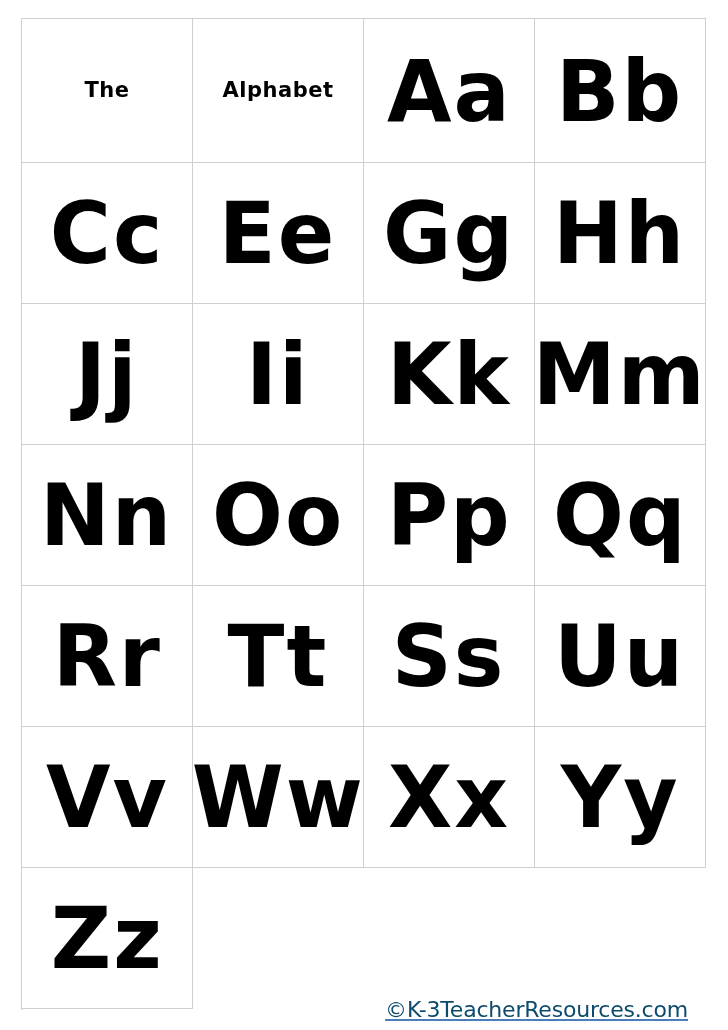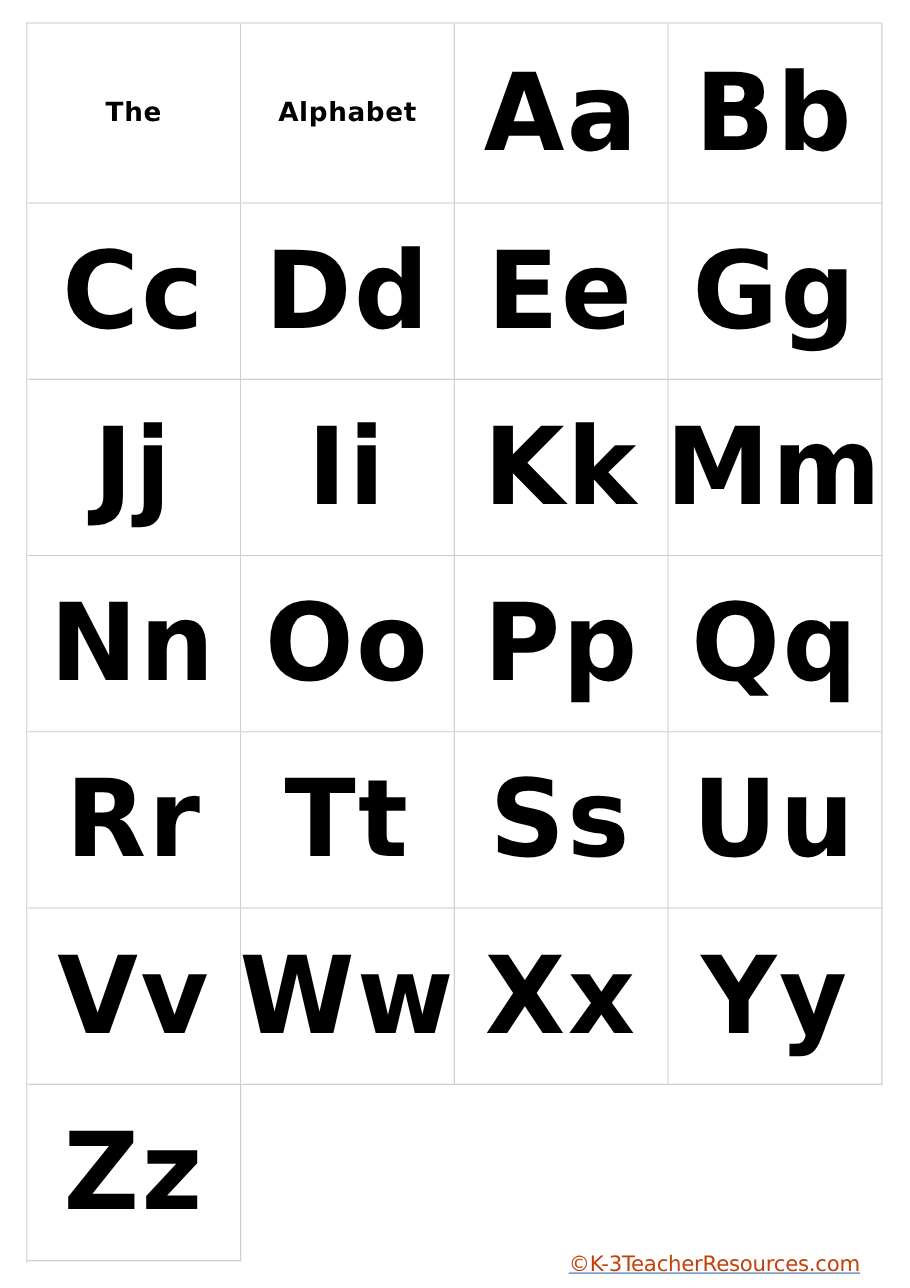--- a/index.html
+++ b/index.html
@@ -78,23 +78,23 @@
     white-space: nowrap;
     user-select: none;
   }
 
   
   #credit {
     position: absolute;
     right: 24px;
     bottom: 8px;
     font-family: "DejaVu Sans", sans-serif;
-    font-size: 17px;
+    font-size: 22px;
     font-weight: 400;
-    color: #c2410c;
+    color: #0c4a6e;
     text-decoration: underline;
     text-decoration-color: #4a7ebb;
     white-space: nowrap;
     letter-spacing: -0.2px;
     z-index: 5;
     background: transparent;
   }
 </style>
 </head>
 <body>
@@ -111,27 +111,27 @@
       <div class="cell">
         <span class="letter-pair">Aa</span>
       </div>
       <div class="cell">
         <span class="letter-pair">Bb</span>
       </div>
       <div class="cell">
         <span class="letter-pair">Cc</span>
       </div>
       <div class="cell">
-        <span class="letter-pair">Dd</span>
-      </div>
-      <div class="cell">
         <span class="letter-pair">Ee</span>
       </div>
       <div class="cell">
         <span class="letter-pair">Gg</span>
+      </div>
+      <div class="cell">
+        <span class="letter-pair">Hh</span>
       </div>
       <div class="cell">
         <span class="letter-pair">Jj</span>
       </div>
       <div class="cell">
         <span class="letter-pair">Ii</span>
       </div>
       <div class="cell">
         <span class="letter-pair">Kk</span>
       </div>

